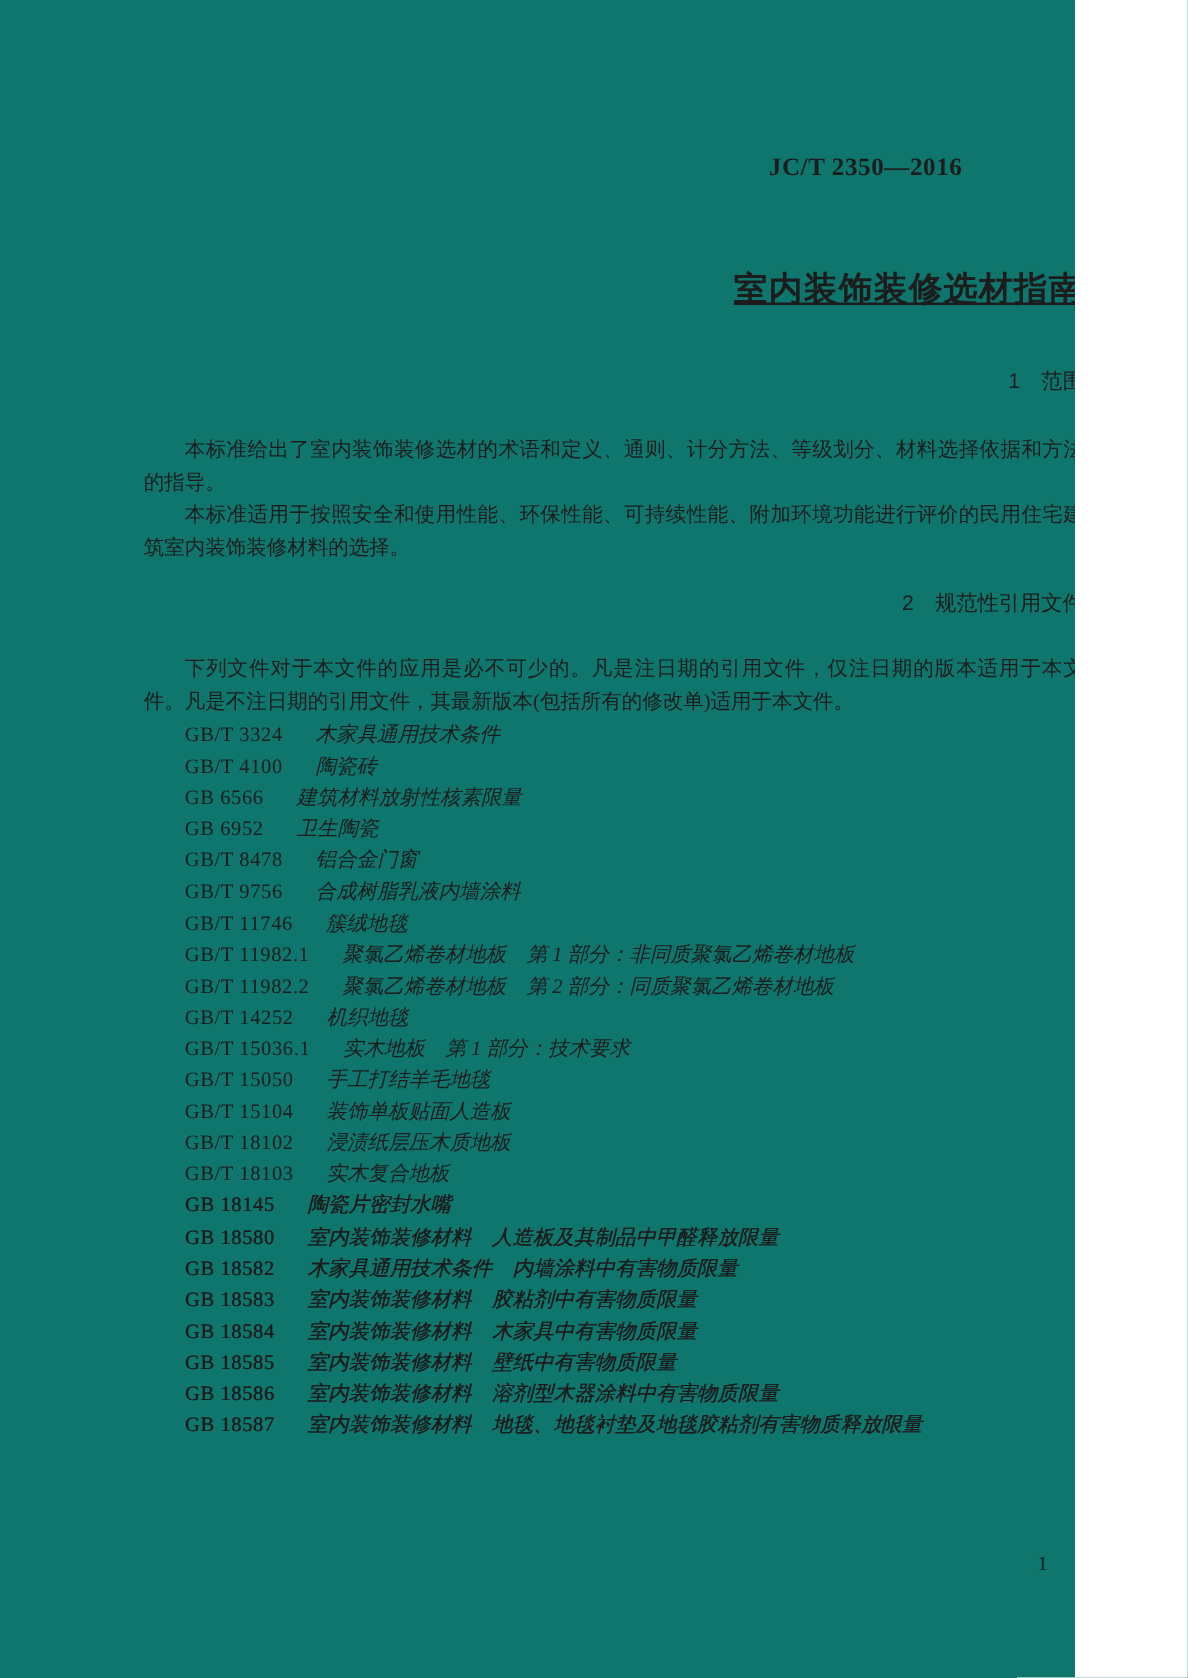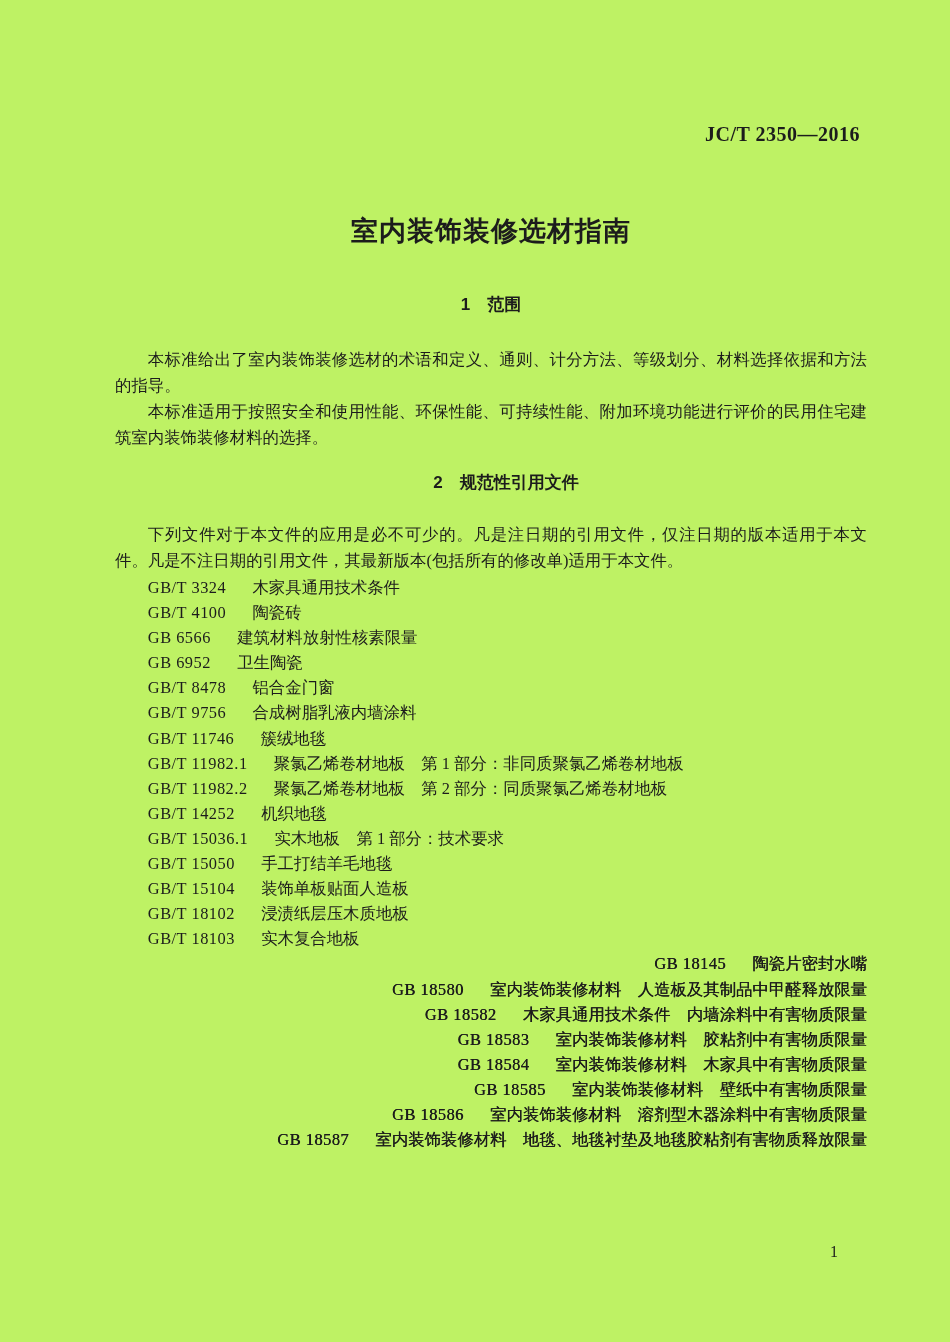--- a/index.html
+++ b/index.html
@@ -2,62 +2,63 @@
 <html lang="zh"><head>
 <meta charset="utf-8">
 <style>
   html, body {
     margin: 0;
     padding: 0;
     background: #ffffff;
   }
   .page {
     position: relative;
-    width: 950px;
+    width: 860px;
     height: 1342px;
-    background: #bef264;
+    background: #0f766e;
     color: #1c1c1c;
     font-family: "Liberation Serif", "DejaVu Serif", serif;
     overflow: hidden;
   }
   .doc-code {
     position: absolute;
     top: 123px;
     right: 90px;
     font-size: 20px;
     font-weight: 700;
     letter-spacing: 0.5px;
     font-family: "Liberation Serif", "DejaVu Serif", serif;
   }
   .doc-title {
     position: absolute;
     top: 213px;
     left: 115px;
     width: 752px;
-    text-align: center;
+    text-align: right;
     font-size: 27px;
     font-weight: 700;
     letter-spacing: 1px;
     font-family: "Liberation Sans", "DejaVu Sans", sans-serif;
+    text-decoration: underline;
   }
   .content {
     position: absolute;
     top: 294px;
     left: 115px;
     width: 752px;
     font-size: 16.4px;
     line-height: 26px;
     text-align: justify;
   }
   .sec-heading {
     font-family: "Liberation Sans", "DejaVu Sans", sans-serif;
     font-size: 17px;
-    font-weight: 700;
+    font-weight: 400;
     line-height: 22px;
-    text-align: center;
+    text-align: right;
   }
   .sec-heading .sec-num {
     display: inline-block;
     margin-right: 17px;
   }
   .sec-heading.first {
     margin-bottom: 31px;
   }
   .sec-heading.second {
     margin-top: 21px;
@@ -77,24 +78,24 @@
     text-align: left;
   }
   .ref-code {
     display: inline-block;
     margin-left: 2em;
     letter-spacing: 0.5px;
     font-family: "Liberation Serif", "DejaVu Serif", serif;
   }
   .ref-title {
     margin-left: 1.6em;
+    font-style: italic;
   }
   .ref-row.heavy {
     text-shadow: 0.4px 0 0 #1c1c1c;
-    text-align: right;
   }
   .page-number {
     position: absolute;
     top: 1243px;
     left: 830px;
     font-size: 16px;
   }
 </style>
 </head>
 <body>

